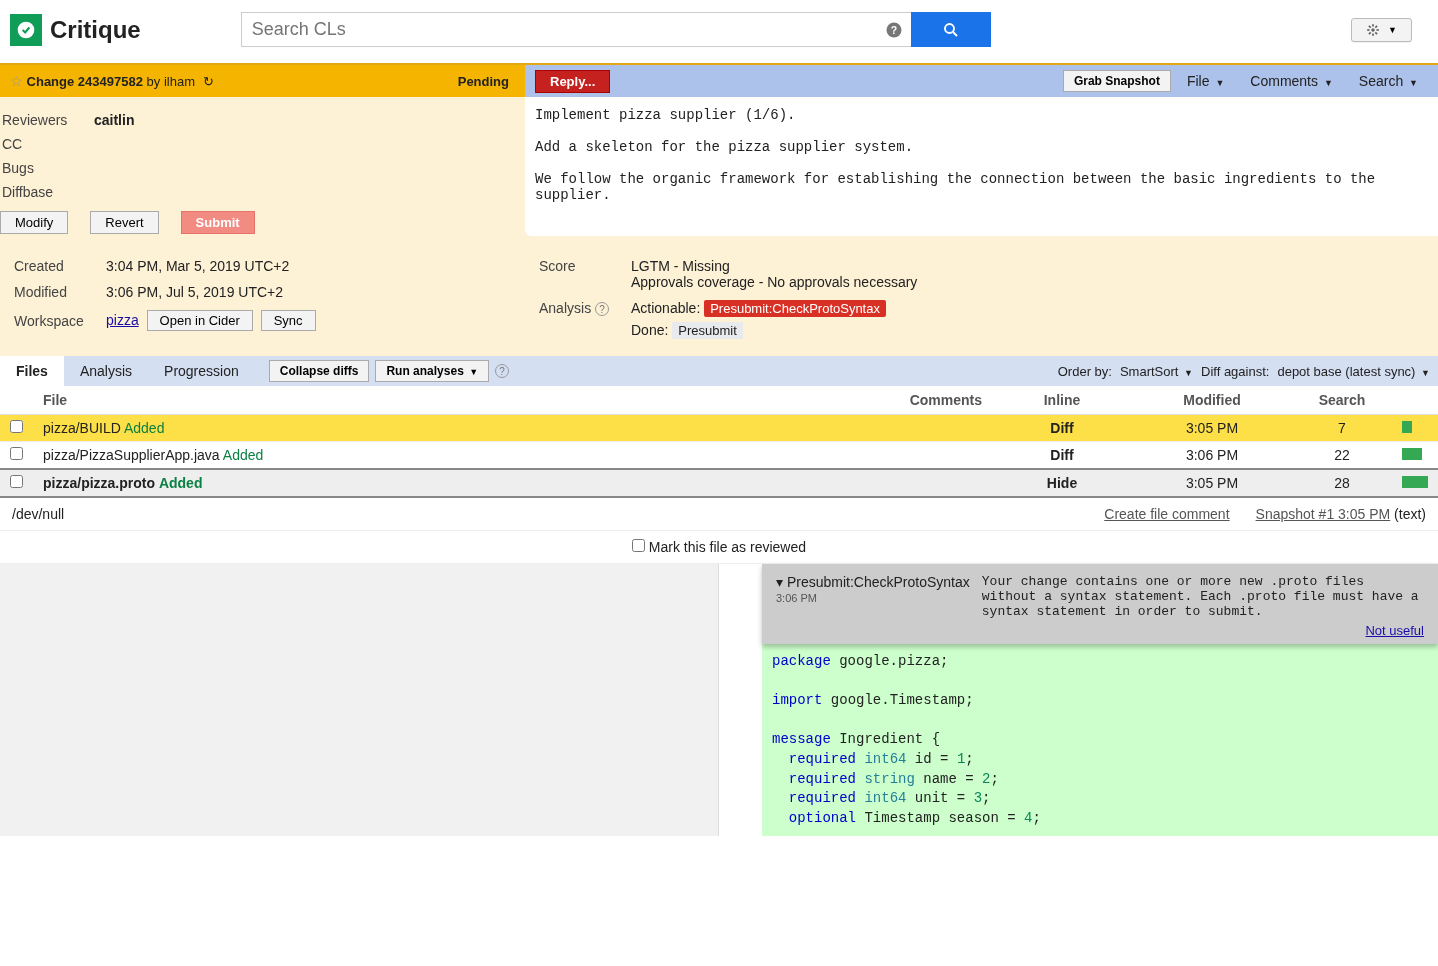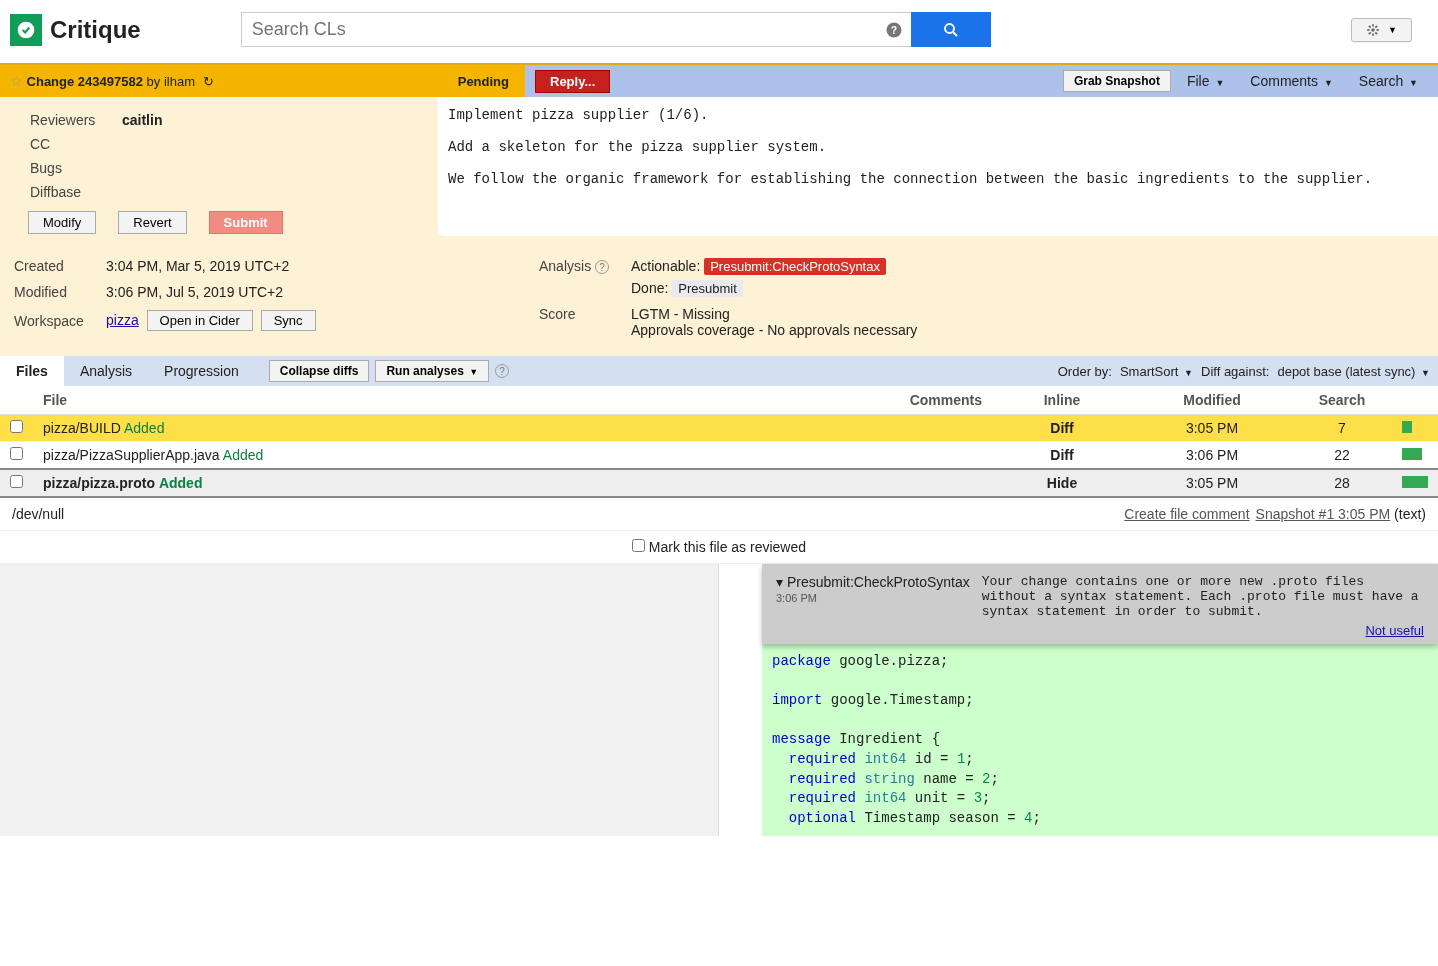--- a/index.html
+++ b/index.html
@@ -18,21 +18,21 @@
 .star { color: #999; margin-right: 4px; font-size: 14px; }
 .change-title { font-weight: bold; }
 .refresh { margin-left: 8px; }
 .pending { margin-left: auto; font-weight: bold; margin-right: 6px; }
 .action-bar { background: #adc2eb; flex: 1; padding: 4px 10px; display: flex; align-items: center; gap: 6px; }
 .reply-btn { background: #c5221f; color: #fff; border: 1px solid #a00; padding: 3px 14px; font-weight: bold; font-size: 13px; }
 .grab-btn { margin-left: auto; background: #f3f3f3; border: 1px solid #aaa; padding: 3px 10px; font-weight: bold; font-size: 12px; }
 .menu-item { padding: 4px 10px; font-size: 14px; cursor: pointer; }
 .caret { font-size: 9px; margin-left: 2px; }
 .meta-row { display: flex; background: #fdf1d6; }
-.meta-left { width: 438px; padding: 10px 28px; }
+.meta-left { width: 525px; padding: 10px 0; }
 .meta-left table td { padding: 3px 0; font-size: 14px; }
 .meta-left table td:first-child { width: 90px; color: #444; }
 .btn-row { margin-top: 6px; display: flex; gap: 22px; }
 .btn-row button { padding: 3px 14px; border: 1px solid #aaa; background: #f3f3f3; font-size: 13px; }
 .btn-row .submit { background: #f28b82; color: #fff; border-color: #e57368; font-weight: bold; }
 .desc-box { flex: 1; background: #fff; margin: 0 0 8px 0; padding: 10px; font-family: 'Courier New', monospace; font-size: 14px; white-space: pre-wrap; border-bottom-left-radius: 6px; }
 .info-row { display: flex; background: #fdf1d6; padding: 8px 12px 12px; }
 .info-left { width: 525px; }
 .info-left table td { padding: 4px 0; font-size: 14px; }
 .info-left table td:first-child { width: 90px; color: #444; }
@@ -52,21 +52,21 @@
 .file-table { width: 100%; border-collapse: collapse; }
 .file-table th { text-align: left; padding: 6px 10px; font-size: 14px; font-weight: bold; color: #555; border-bottom: 1px solid #ddd; }
 .file-table th.r, .file-table td.r { text-align: right; }
 .file-table th.c, .file-table td.c { text-align: center; }
 .file-table td { padding: 5px 10px; font-size: 14px; border-bottom: 1px solid #eee; }
 .file-table tr.zebra { background: #fde047; }
 .file-table tr.sel { background: #eee; border-top: 2px solid #888; border-bottom: 2px solid #888; }
 .added { color: #0b8043; }
 .greenbox { display: inline-block; width: 26px; height: 12px; background: #34a853; }
 .diff-header { display: flex; padding: 8px 12px; font-size: 14px; align-items: center; border-bottom: 1px solid #eee; }
-.diff-header .right { margin-left: auto; display: flex; gap: 6px; justify-content: space-between; }
+.diff-header .right { margin-left: auto; display: flex; gap: 26px; justify-content: space-between; }
 .mark-row { text-align: center; padding: 8px; font-size: 14px; border-bottom: 1px solid #eee; }
 .diff-body { display: flex; }
 .diff-left { width: 50%; background: #f1f1f1; border-right: 1px solid #ddd; min-height: 220px; }
 .diff-right { width: 50%; padding-left: 43px; }
 .analysis-box { background: #ccc; margin: 0; padding: 10px 14px 6px; font-family: 'Courier New', monospace; font-size: 13px; box-shadow: 0 3px 5px rgba(0,0,0,0.25); position: relative; }
 .analysis-box .ahead { display: flex; align-items: flex-start; gap: 12px; }
 .analysis-box .atitle { font-family: Arial,sans-serif; font-size: 14px; }
 .analysis-box .atime { font-family: Arial,sans-serif; font-size: 11px; color: #555; margin-top: 2px; }
 .analysis-box .amsg { flex: 1; }
 .analysis-box .nu { text-align: right; font-family: Arial,sans-serif; margin-top: 4px; }
@@ -191,33 +191,33 @@
           <button class="sync-btn">Sync</button>
         </td>
           </tr>
     </tbody>
       </table>
   </div>
   <div class="info-right">
     <table>
       <tbody>
           <tr>
+            <td>Score</td>
+        <td>
+              <div>LGTM - Missing</div>
+          <div>Approvals coverage - No approvals necessary</div>
+            </td>
+          </tr>
+      <tr>
             <td><span>Analysis</span> <span class="qmark">?</span></td>
         <td><span>Actionable:</span>
           <span class="tag-red">Presubmit:CheckProtoSyntax</span><br>
           <span style="display:inline-block;margin-top:6px"><span>Done:</span>
           <span class="tag-gray">Presubmit</span></span>
         </td>
-          </tr>
-      <tr>
-            <td>Score</td>
-        <td>
-              <div>LGTM - Missing</div>
-          <div>Approvals coverage - No approvals necessary</div>
-            </td>
           </tr>
     </tbody>
       </table>
   </div>
 </div>
 
 <div class="file-bar">
   <div class="file-tabs">
     <div class="file-tab active">Files</div>
     <div class="file-tab">Analysis</div>

